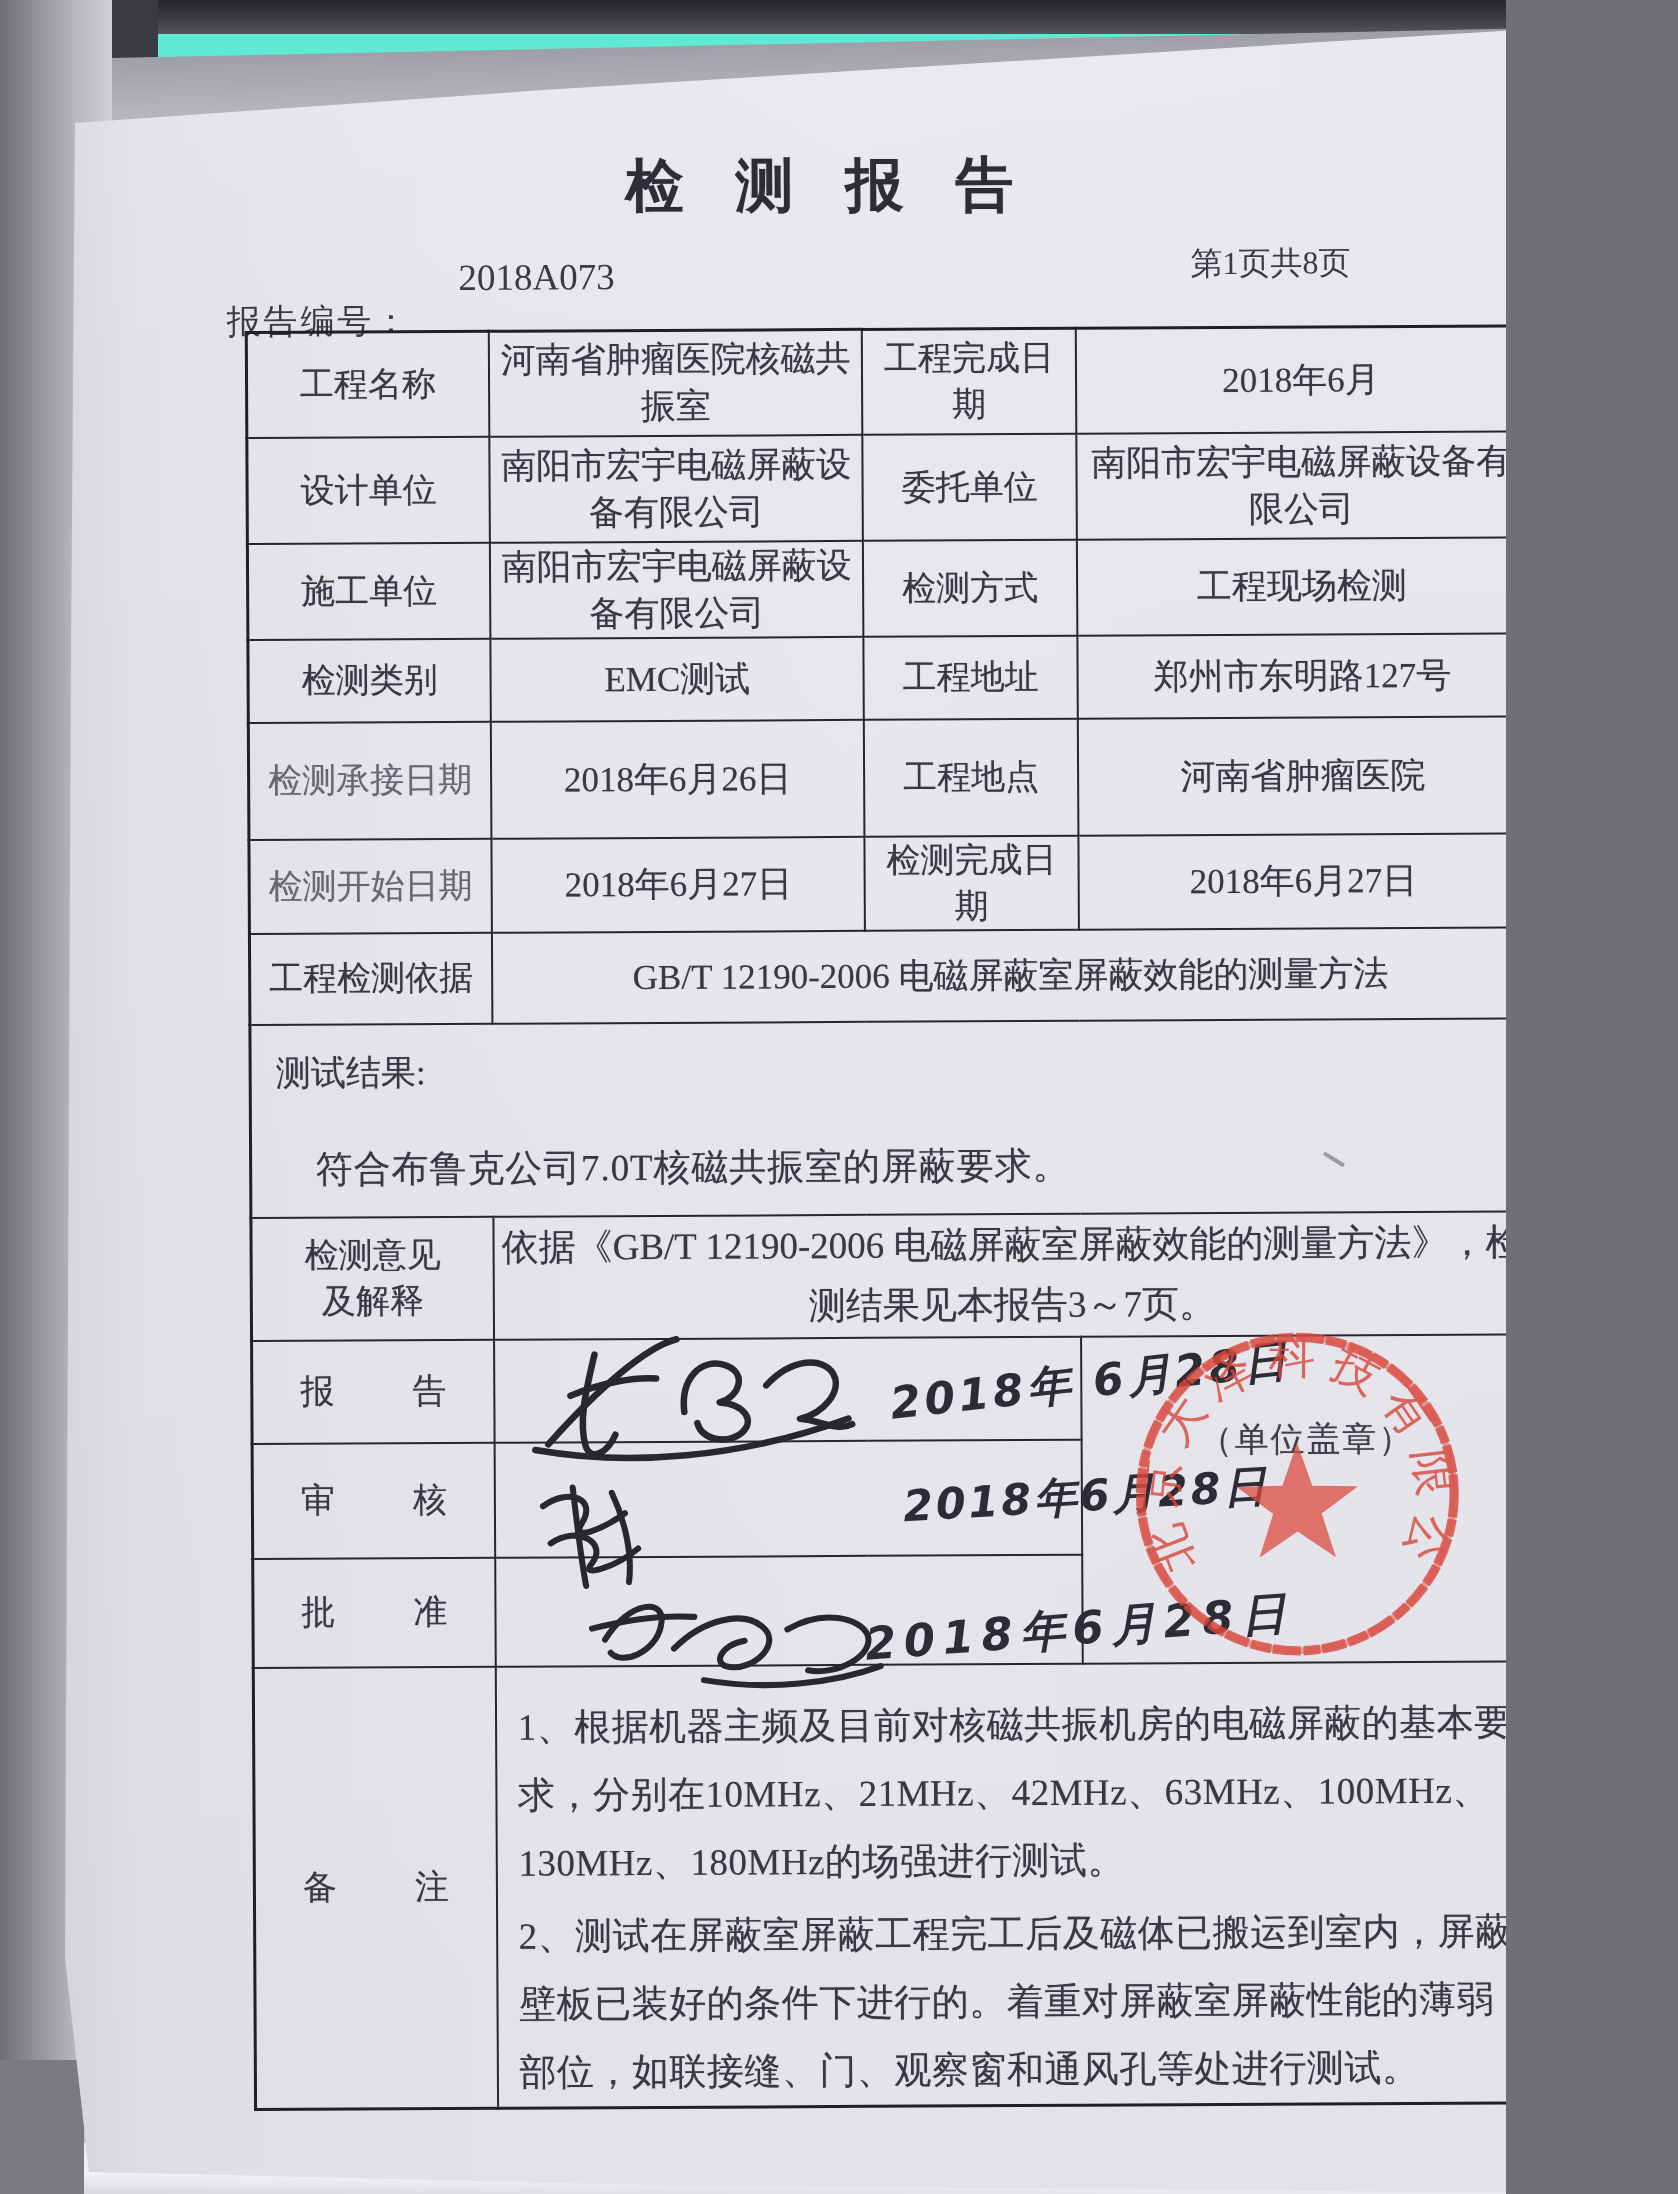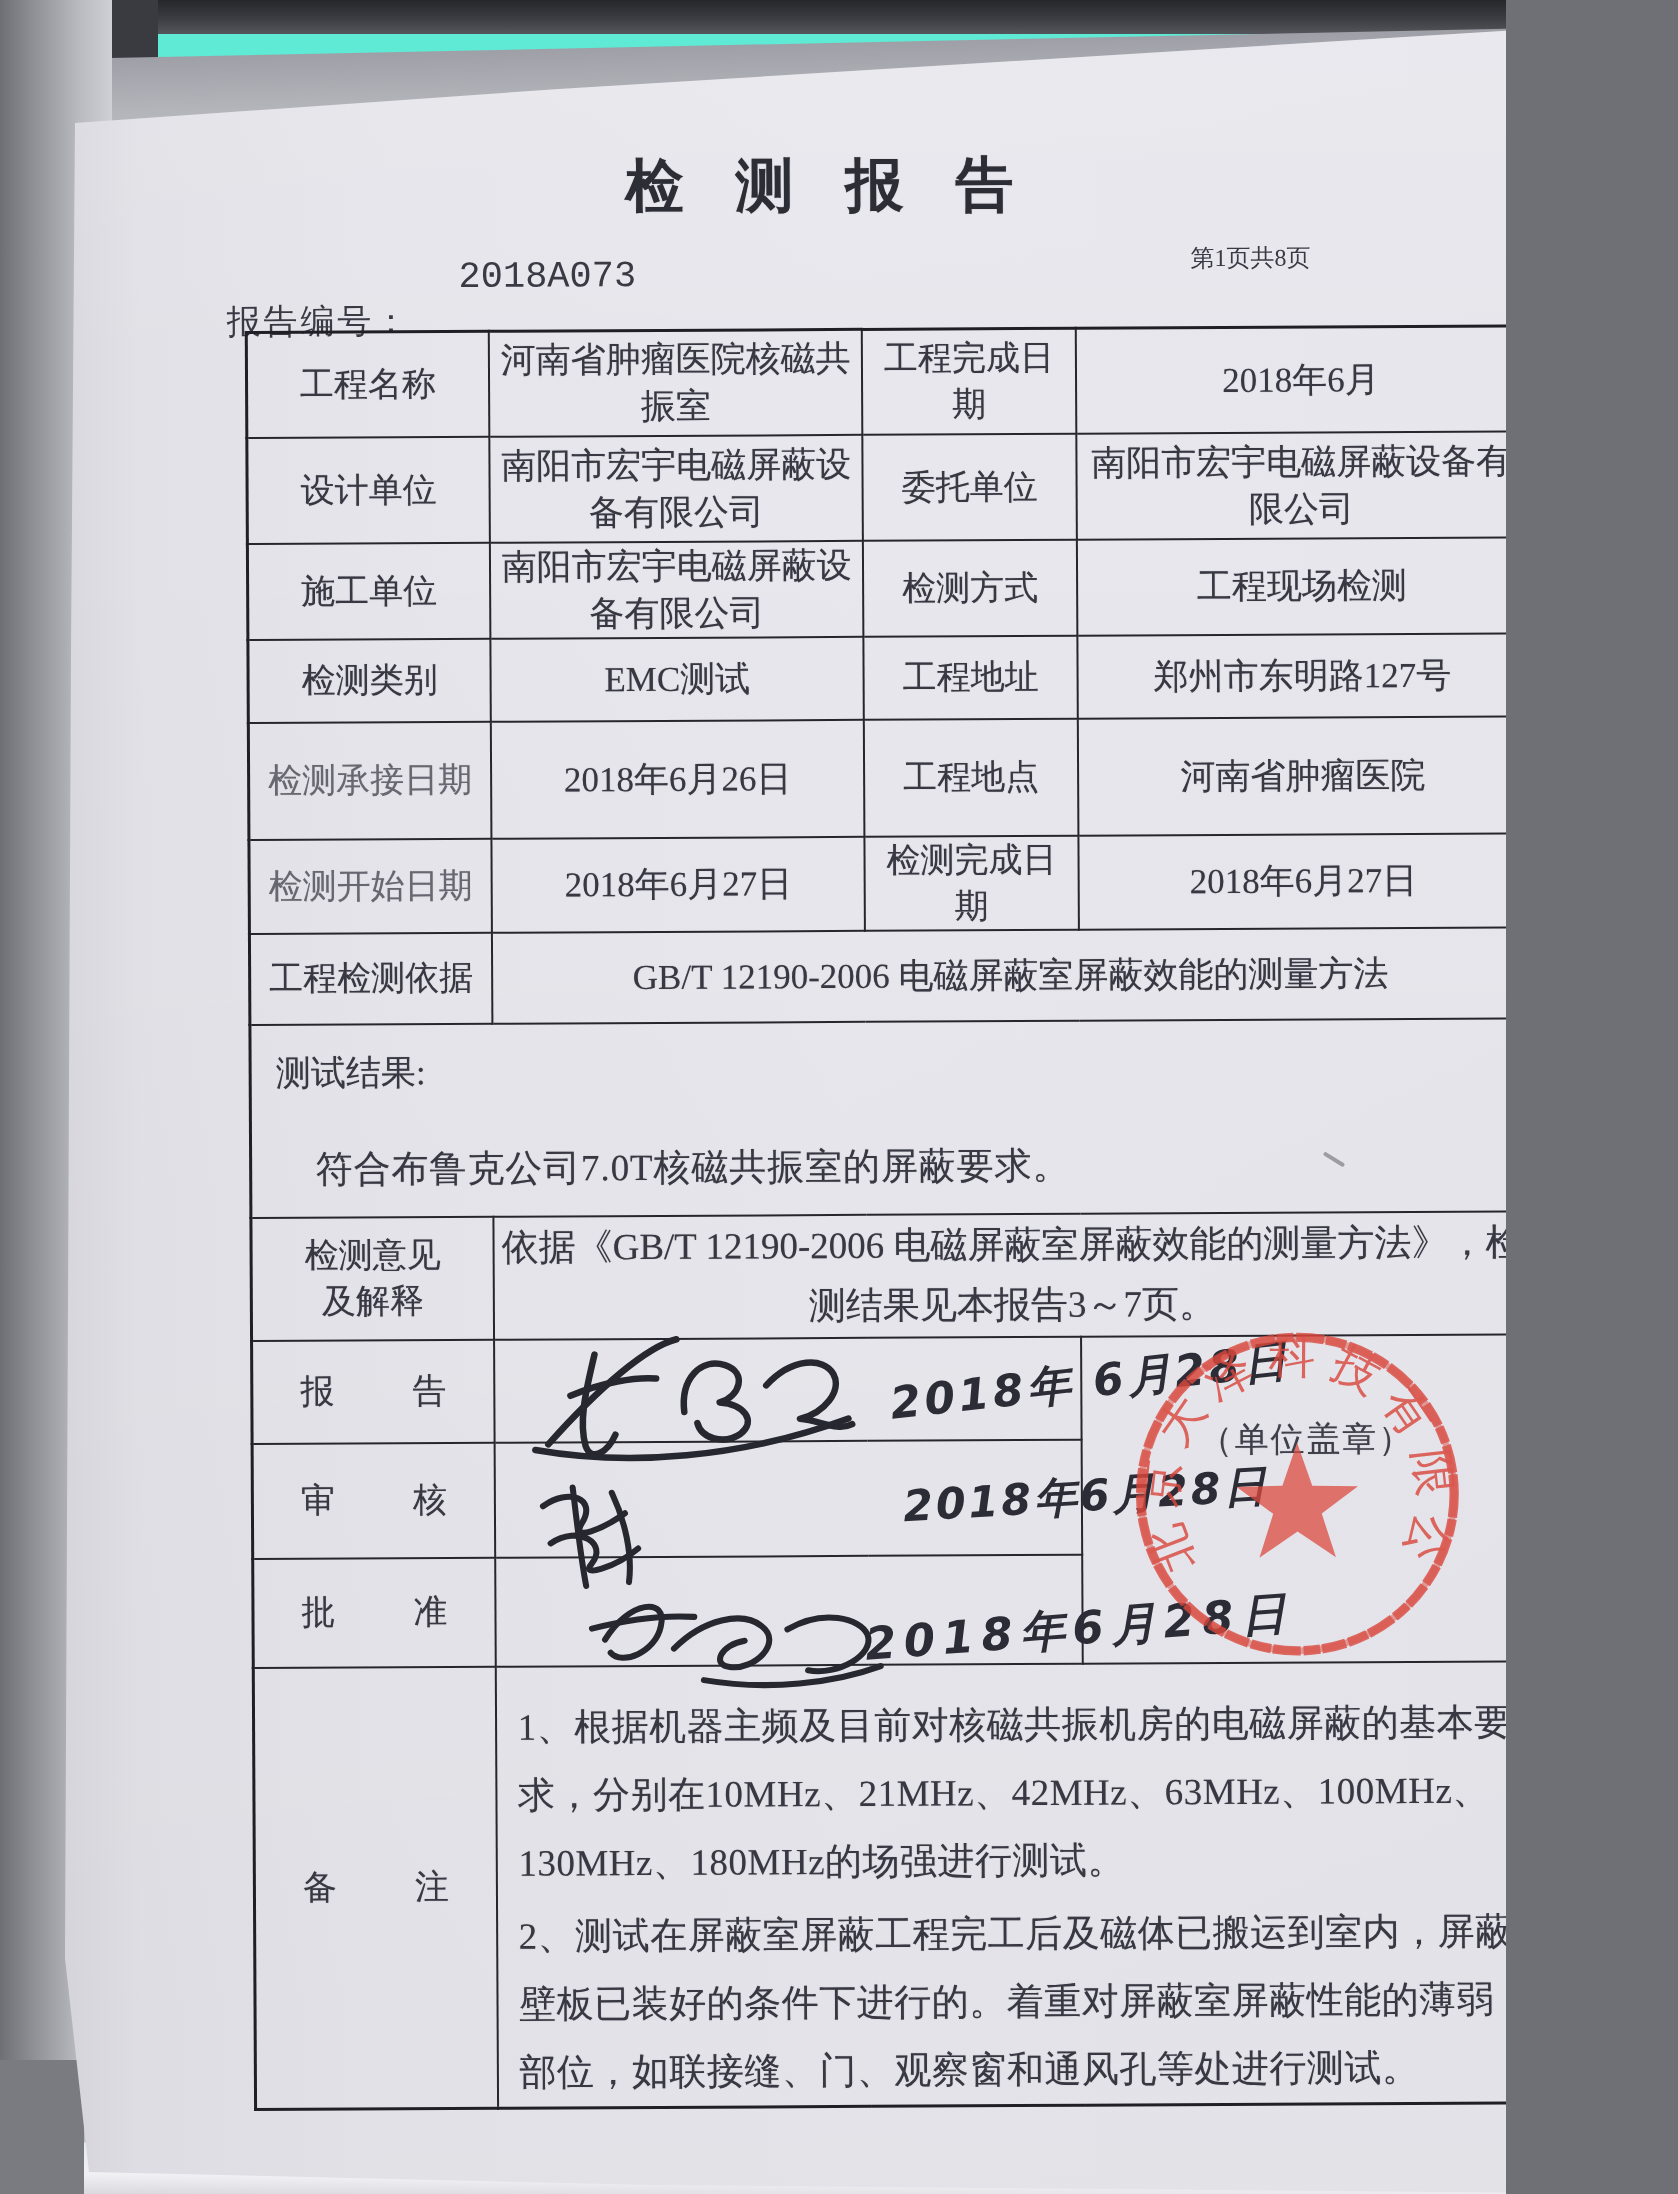--- a/index.html
+++ b/index.html
@@ -27,22 +27,22 @@
       linear-gradient(90deg,#c7c7ce 0px,#d9d8df 65px,#e2e1e7 140px,#e6e5eb 392px,#e8e7ed 839px,#e7e6ec 100%);
     clip-path:polygon(75px 123px,559px 89px,1583px 26px,1633px 373px,1665px 839px,1678px 1352px,1678px 2194px,653px 2185px,89px 2172px,65px 1958px,71px 653px);}
 
   
   .content{position:absolute;left:0;top:0;width:1678px;height:2194px;
     transform:rotate(-0.3deg);transform-origin:839px 373px;color:#3a3a45;}
   .doc-title{position:absolute;left:0;top:147px;width:1641px;text-align:center;
     font-size:58px;font-weight:bold;color:#2d2d36;letter-spacing:52px;text-indent:52px;
     text-shadow:0 0 0.9px rgba(45,45,55,.55);}
   .meta-label{position:absolute;left:227px;top:257px;font-size:34px;letter-spacing:2.8px;margin-top:39px;}
-  .meta-no{position:absolute;left:459px;top:254px;font-size:37px;font-family:Liberation Mono, monospace;}
-  .meta-page{position:absolute;left:1191px;top:244px;font-size:24px;}
+  .meta-no{position:absolute;left:459px;top:254px;font-size:37px;font-family:Liberation Serif, serif;}
+  .meta-page{position:absolute;left:1191px;top:244px;font-size:32px;}
 
   table.report{position:absolute;left:245px;top:328px;width:1283px;border-collapse:collapse;
     table-layout:fixed;font-size:35px;color:#383843;}
   table.report td{border:2.8px solid #26262c;text-align:center;vertical-align:middle;
     padding:0 5.6px;overflow:hidden;text-shadow:0 0 0.9px rgba(50,50,62,.45);}
   table.report{border:3.7px solid #1f1f25;}
   .lab{font-size:34px;}
   .faded{opacity:.72;}
   .rh1{height:105px}.rh2{height:106px}.rh3{height:84px}.rh4{height:83px}.rh5{height:117px}
   .rh6{height:94px}.rh7{height:91px}.rh8{height:193px}.rh9{height:123px}.rh10{height:103px}

